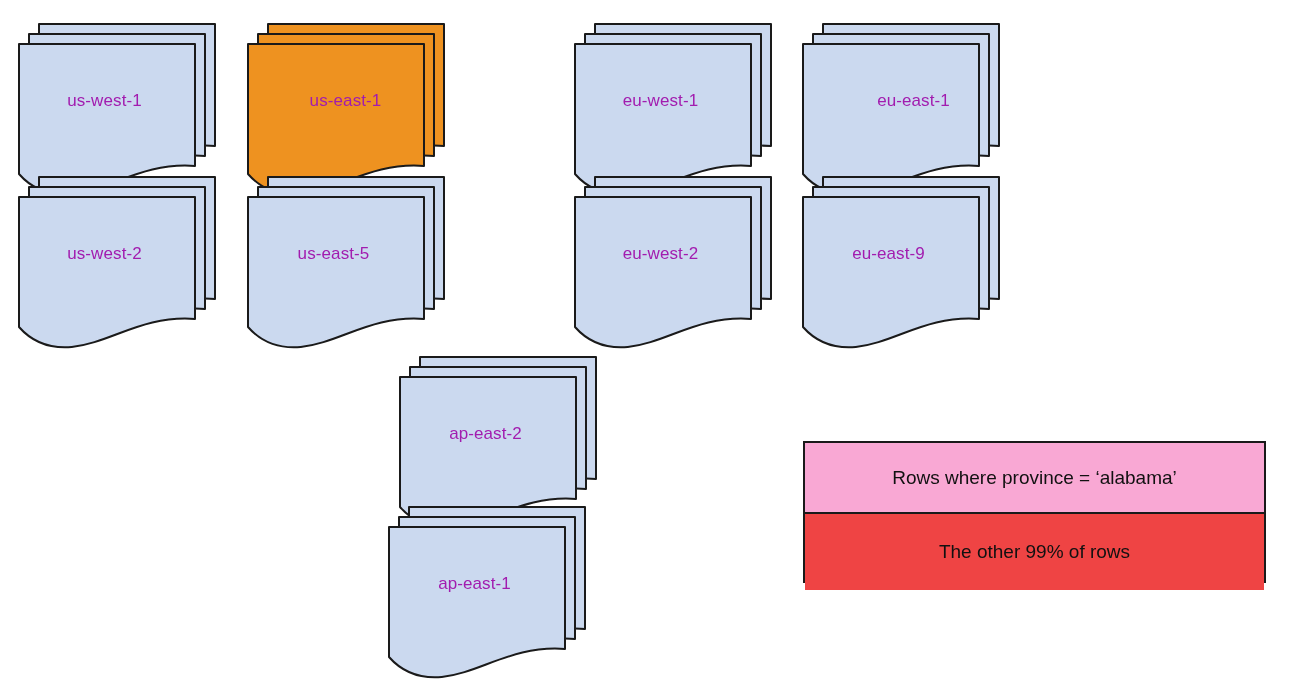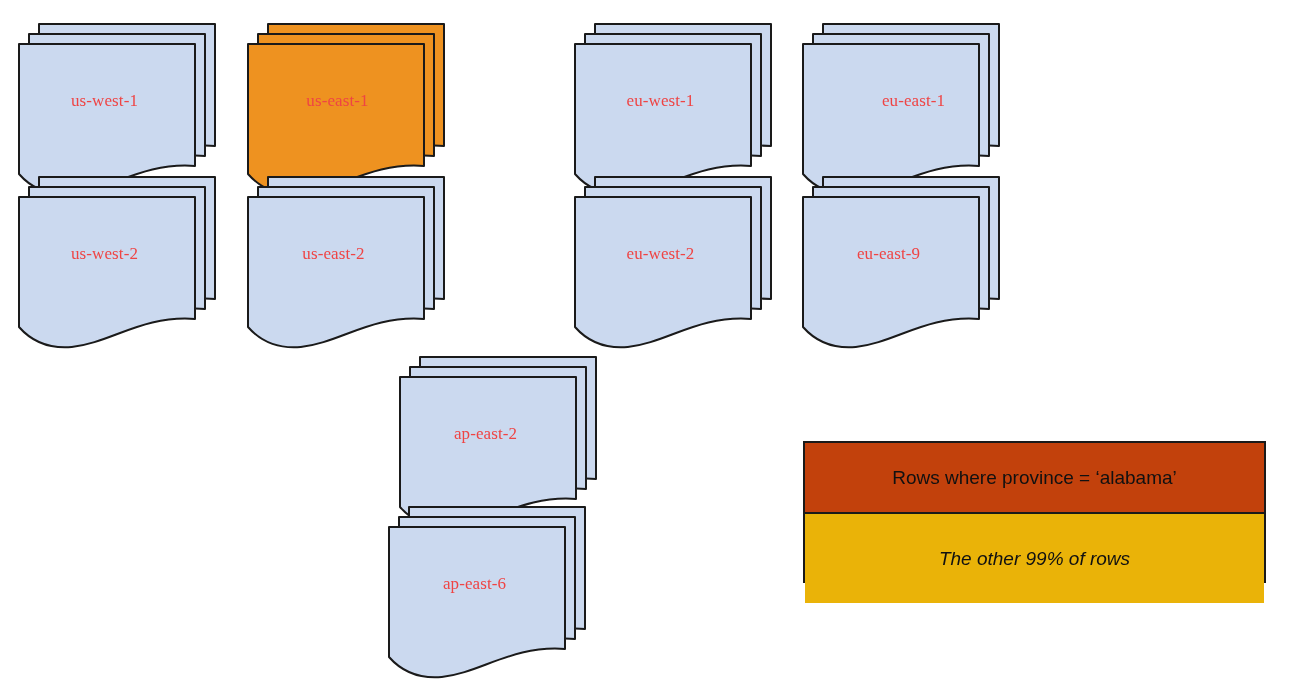--- a/index.html
+++ b/index.html
@@ -32,23 +32,23 @@
   .doc-stack svg {
     display: block;
     overflow: visible;
   }
 
   .doc-label {
     position: absolute;
     left: 0;
     width: 171px;
     text-align: center;
-    font-family: Liberation Serif, serif;
+    font-family: Liberation Sans, sans-serif;
     font-size: 17px;
-    color: #ef4444;
+    color: #a21caf;
     letter-spacing: 0.1px;
     white-space: nowrap;
     pointer-events: none;
   }
 
   
   #legend {
     position: absolute;
     border: 2px solid #1a1a1a;
     box-sizing: border-box;
@@ -66,24 +66,24 @@
   .legend-row.top {
     border-bottom: 2px solid #1a1a1a;
   }
 </style>
 </head>
 <body>
 
 <div id="canvas">
 
   <div id="legend" style="left: 803px; top: 441px; width: 463px; height: 142px;">
-    <div class="legend-row top" style="background: #c2410c; height: 71px;">
+    <div class="legend-row top" style="background: #f9a8d4; height: 71px;">
       <span>Rows where province = ‘alabama’</span>
     </div>
-    <div class="legend-row bottom" style="background: #eab308; height: 89px; font-style: italic;">
+    <div class="legend-row bottom" style="background: #ef4444; height: 76px;">
       <span>The other 99% of rows</span>
     </div>
   </div>
 <div class="doc-stack" style="left: 19px; top: 24px;">
       <svg width="202" height="184" viewBox="0 0 202 184">
         <g transform="translate(20,0)">
           <path d="M 0 0 L 176 0 L 176 122 C 123.19999999999999 118 ,  91.52000000000001 146 ,  52.8 150 C 29.92 152 ,  12.32 144 ,  0 130 Z" fill="#cbd9ef" stroke="#1a1a1a" stroke-width="2" stroke-linejoin="round"></path>
         </g>
         <g transform="translate(10,10)">
           <path d="M 0 0 L 176 0 L 176 122 C 123.19999999999999 118 ,  91.52000000000001 146 ,  52.8 150 C 29.92 152 ,  12.32 144 ,  0 130 Z" fill="#cbd9ef" stroke="#1a1a1a" stroke-width="2" stroke-linejoin="round"></path>
@@ -100,21 +100,21 @@
           <path d="M 0 0 L 176 0 L 176 122 C 123.19999999999999 118 ,  91.52000000000001 146 ,  52.8 150 C 29.92 152 ,  12.32 144 ,  0 130 Z" fill="#ee9220" stroke="#1a1a1a" stroke-width="2" stroke-linejoin="round"></path>
         </g>
         <g transform="translate(10,10)">
           <path d="M 0 0 L 176 0 L 176 122 C 123.19999999999999 118 ,  91.52000000000001 146 ,  52.8 150 C 29.92 152 ,  12.32 144 ,  0 130 Z" fill="#ee9220" stroke="#1a1a1a" stroke-width="2" stroke-linejoin="round"></path>
         </g>
         <g transform="translate(0,20)">
           <path d="M 0 0 L 176 0 L 176 122 C 123.19999999999999 118 ,  91.52000000000001 146 ,  52.8 150 C 29.92 152 ,  12.32 144 ,  0 130 Z" fill="#ee9220" stroke="#1a1a1a" stroke-width="2" stroke-linejoin="round"></path>
         </g>
       </svg>
     </div>
-    <div class="doc-label" style="left: 252px; top: 91px;">us-east-1</div>
+    <div class="doc-label" style="left: 260px; top: 91px;">us-east-1</div>
     <div class="doc-stack" style="left: 575px; top: 24px;">
       <svg width="202" height="184" viewBox="0 0 202 184">
         <g transform="translate(20,0)">
           <path d="M 0 0 L 176 0 L 176 122 C 123.19999999999999 118 ,  91.52000000000001 146 ,  52.8 150 C 29.92 152 ,  12.32 144 ,  0 130 Z" fill="#cbd9ef" stroke="#1a1a1a" stroke-width="2" stroke-linejoin="round"></path>
         </g>
         <g transform="translate(10,10)">
           <path d="M 0 0 L 176 0 L 176 122 C 123.19999999999999 118 ,  91.52000000000001 146 ,  52.8 150 C 29.92 152 ,  12.32 144 ,  0 130 Z" fill="#cbd9ef" stroke="#1a1a1a" stroke-width="2" stroke-linejoin="round"></path>
         </g>
         <g transform="translate(0,20)">
           <path d="M 0 0 L 176 0 L 176 122 C 123.19999999999999 118 ,  91.52000000000001 146 ,  52.8 150 C 29.92 152 ,  12.32 144 ,  0 130 Z" fill="#cbd9ef" stroke="#1a1a1a" stroke-width="2" stroke-linejoin="round"></path>
@@ -156,21 +156,21 @@
           <path d="M 0 0 L 176 0 L 176 122 C 123.19999999999999 118 ,  91.52000000000001 146 ,  52.8 150 C 29.92 152 ,  12.32 144 ,  0 130 Z" fill="#cbd9ef" stroke="#1a1a1a" stroke-width="2" stroke-linejoin="round"></path>
         </g>
         <g transform="translate(10,10)">
           <path d="M 0 0 L 176 0 L 176 122 C 123.19999999999999 118 ,  91.52000000000001 146 ,  52.8 150 C 29.92 152 ,  12.32 144 ,  0 130 Z" fill="#cbd9ef" stroke="#1a1a1a" stroke-width="2" stroke-linejoin="round"></path>
         </g>
         <g transform="translate(0,20)">
           <path d="M 0 0 L 176 0 L 176 122 C 123.19999999999999 118 ,  91.52000000000001 146 ,  52.8 150 C 29.92 152 ,  12.32 144 ,  0 130 Z" fill="#cbd9ef" stroke="#1a1a1a" stroke-width="2" stroke-linejoin="round"></path>
         </g>
       </svg>
     </div>
-    <div class="doc-label" style="left: 248px; top: 244px;">us-east-2</div>
+    <div class="doc-label" style="left: 248px; top: 244px;">us-east-5</div>
     <div class="doc-stack" style="left: 575px; top: 177px;">
       <svg width="202" height="184" viewBox="0 0 202 184">
         <g transform="translate(20,0)">
           <path d="M 0 0 L 176 0 L 176 122 C 123.19999999999999 118 ,  91.52000000000001 146 ,  52.8 150 C 29.92 152 ,  12.32 144 ,  0 130 Z" fill="#cbd9ef" stroke="#1a1a1a" stroke-width="2" stroke-linejoin="round"></path>
         </g>
         <g transform="translate(10,10)">
           <path d="M 0 0 L 176 0 L 176 122 C 123.19999999999999 118 ,  91.52000000000001 146 ,  52.8 150 C 29.92 152 ,  12.32 144 ,  0 130 Z" fill="#cbd9ef" stroke="#1a1a1a" stroke-width="2" stroke-linejoin="round"></path>
         </g>
         <g transform="translate(0,20)">
           <path d="M 0 0 L 176 0 L 176 122 C 123.19999999999999 118 ,  91.52000000000001 146 ,  52.8 150 C 29.92 152 ,  12.32 144 ,  0 130 Z" fill="#cbd9ef" stroke="#1a1a1a" stroke-width="2" stroke-linejoin="round"></path>
@@ -212,14 +212,14 @@
           <path d="M 0 0 L 176 0 L 176 122 C 123.19999999999999 118 ,  91.52000000000001 146 ,  52.8 150 C 29.92 152 ,  12.32 144 ,  0 130 Z" fill="#cbd9ef" stroke="#1a1a1a" stroke-width="2" stroke-linejoin="round"></path>
         </g>
         <g transform="translate(10,10)">
           <path d="M 0 0 L 176 0 L 176 122 C 123.19999999999999 118 ,  91.52000000000001 146 ,  52.8 150 C 29.92 152 ,  12.32 144 ,  0 130 Z" fill="#cbd9ef" stroke="#1a1a1a" stroke-width="2" stroke-linejoin="round"></path>
         </g>
         <g transform="translate(0,20)">
           <path d="M 0 0 L 176 0 L 176 122 C 123.19999999999999 118 ,  91.52000000000001 146 ,  52.8 150 C 29.92 152 ,  12.32 144 ,  0 130 Z" fill="#cbd9ef" stroke="#1a1a1a" stroke-width="2" stroke-linejoin="round"></path>
         </g>
       </svg>
     </div>
-    <div class="doc-label" style="left: 389px; top: 574px;">ap-east-6</div>
+    <div class="doc-label" style="left: 389px; top: 574px;">ap-east-1</div>
   </div>
 
 </body></html>

